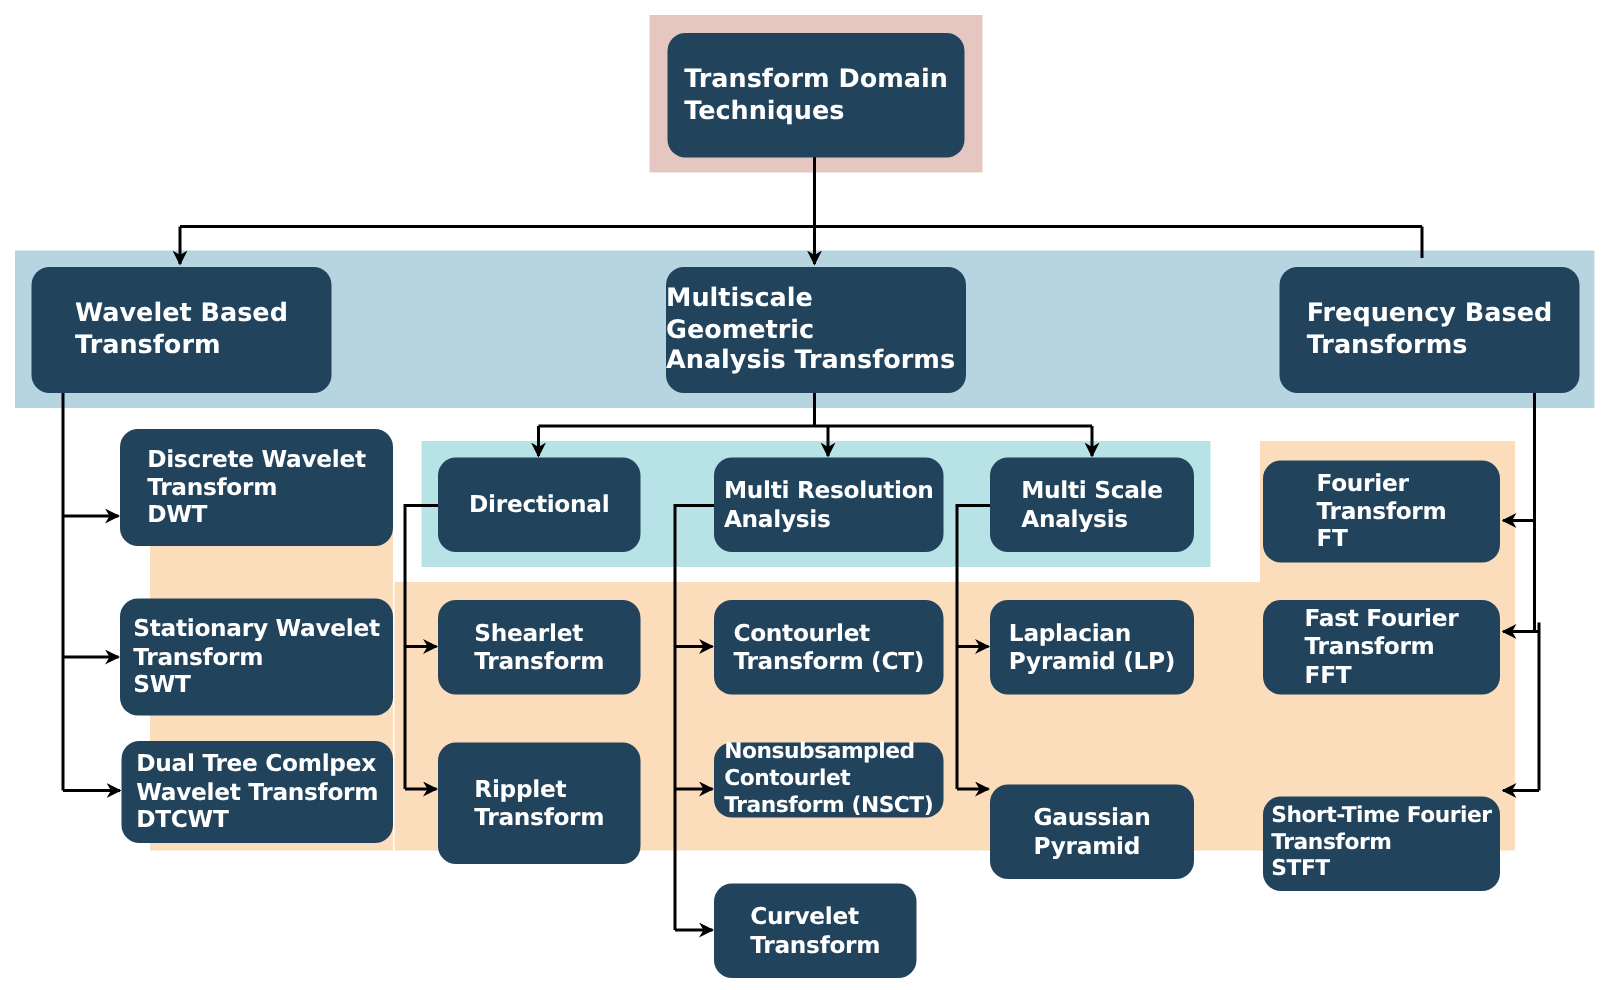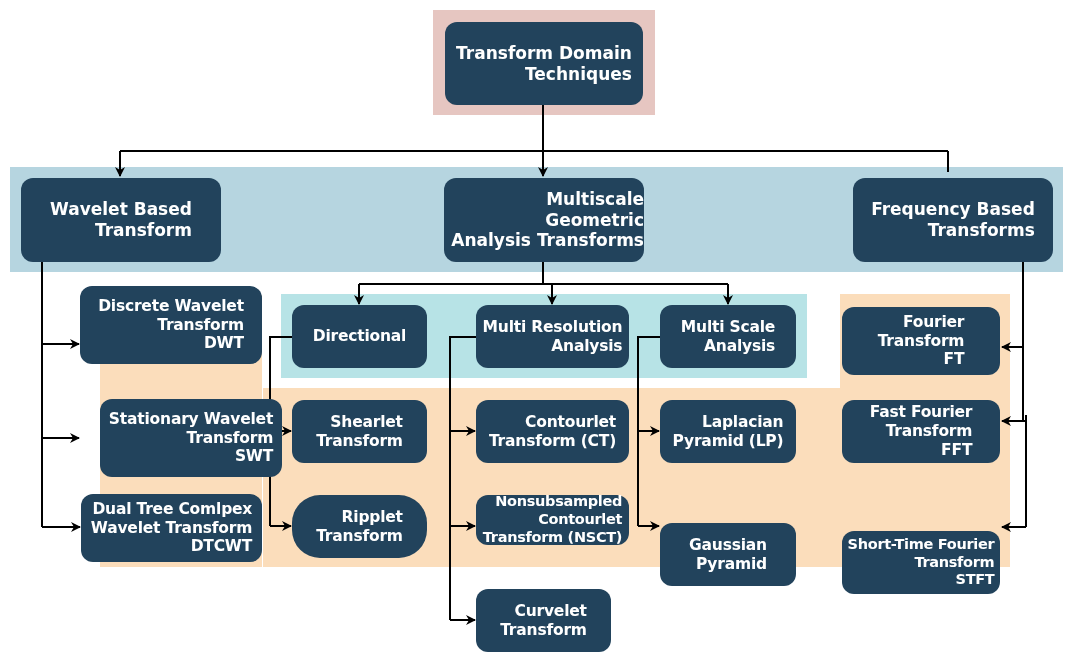--- a/index.html
+++ b/index.html
@@ -1,20 +1,20 @@
 <!DOCTYPE html>
 <html><head>
 <meta charset="utf-8">
 <style>
   html, body { margin:0; padding:0; background:#ffffff; }
   body { width:1069px; height:660px; position:relative; overflow:hidden;
          font-family:"DejaVu Sans", sans-serif; }
   .panel { position:absolute; }
   .node { position:absolute; background:#22435c; color:#ffffff; border-radius:12px;
-          display:flex; align-items:center; justify-content:center; text-align:right;
+          display:flex; align-items:center; justify-content:center; text-align:left;
           font-weight:bold; box-sizing:border-box; white-space:pre-line; line-height:1.22; }
   .fs-l { font-size:17px; }
   .fs-m { font-size:15.5px; letter-spacing:-0.2px; }
   .fs-s { font-size:14.5px; letter-spacing:-0.3px; }
   svg.connectors { position:absolute; left:0; top:0; }
 </style>
 </head>
 <body>
 
 <div class="panel" style="left:433px;top:10px;width:222px;height:105px;background:#e6c6c1;"></div>
@@ -76,36 +76,36 @@
 <div class="node fs-l" style="left:21px;top:178px;width:200px;height:84px;">Wavelet  Based
 Transform</div>
 <div class="node fs-l" style="left:444px;top:178px;width:200px;height:84px;">Multiscale Geometric
 Analysis Transforms</div>
 <div class="node fs-l" style="left:853px;top:178px;width:200px;height:84px;">Frequency Based
 Transforms</div>
 
 <div class="node fs-m" style="left:80px;top:286px;width:182px;height:78px;">Discrete Wavelet
 Transform
 DWT</div>
-<div class="node fs-m" style="left:80px;top:399px;width:182px;height:78px;margin-left:20px;">Stationary Wavelet
+<div class="node fs-m" style="left:80px;top:399px;width:182px;height:78px;">Stationary Wavelet
 Transform
 SWT</div>
 <div class="node fs-m" style="left:81px;top:494px;width:181px;height:68px;">Dual Tree Comlpex
 Wavelet Transform
 DTCWT</div>
 
 <div class="node fs-m" style="left:292px;top:305px;width:135px;height:63px;">Directional</div>
 <div class="node fs-m" style="left:476px;top:305px;width:153px;height:63px;">Multi Resolution
 Analysis</div>
 <div class="node fs-m" style="left:660px;top:305px;width:136px;height:63px;">Multi Scale
 Analysis</div>
 
 <div class="node fs-m" style="left:292px;top:400px;width:135px;height:63px;">Shearlet
 Transform</div>
-<div class="node fs-m" style="left:292px;top:495px;width:135px;height:63px;border-radius:28px;">Ripplet
+<div class="node fs-m" style="left:292px;top:495px;width:135px;height:81px;">Ripplet
 Transform</div>
 
 <div class="node fs-m" style="left:476px;top:400px;width:153px;height:63px;">Contourlet
 Transform (CT)</div>
 <div class="node fs-s" style="left:476px;top:495px;width:153px;height:50px;">Nonsubsampled
 Contourlet
 Transform (NSCT)</div>
 <div class="node fs-m" style="left:476px;top:589px;width:135px;height:63px;">Curvelet
 Transform</div>
 

